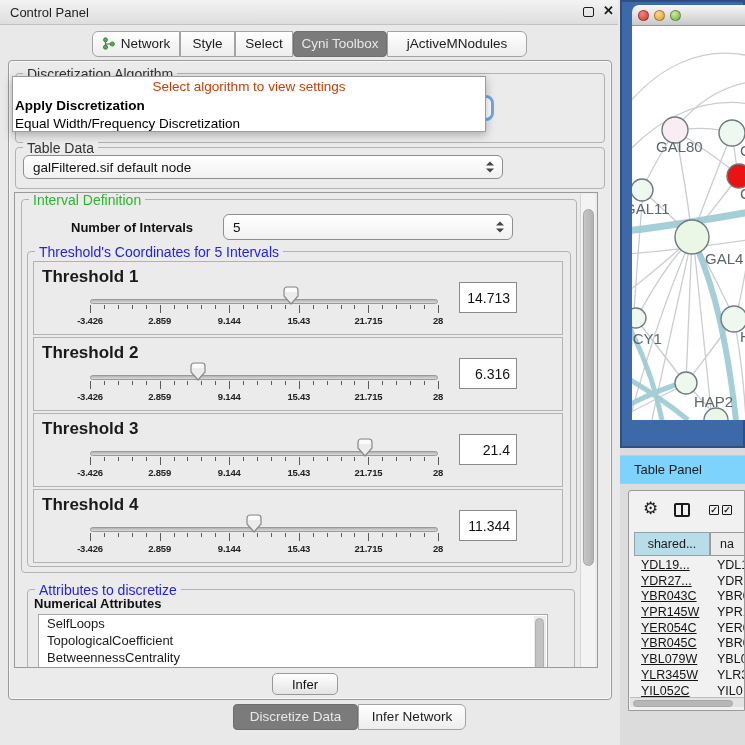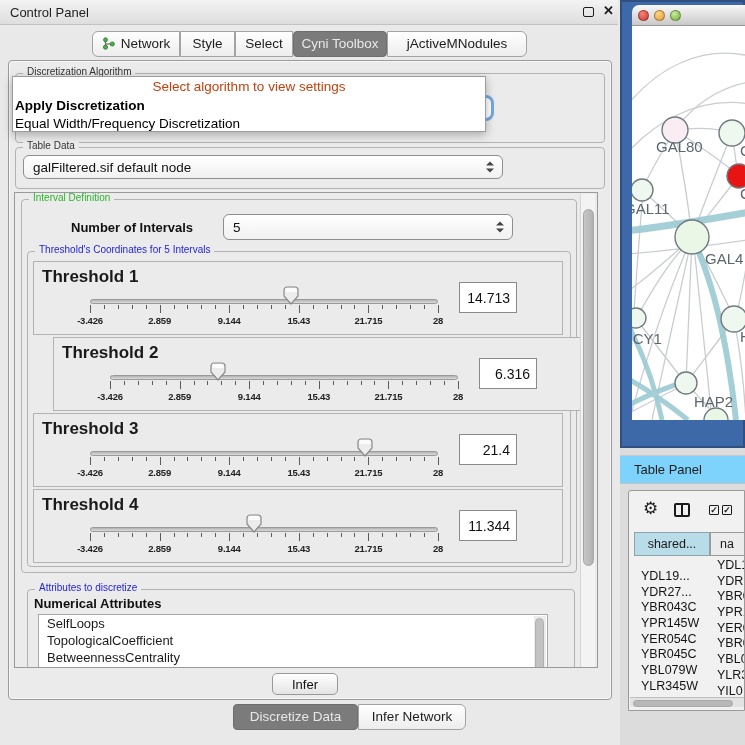--- a/index.html
+++ b/index.html
@@ -21,21 +21,21 @@
   .seg.first { border-radius:6px 0 0 6px; }
   .seg.last  { border-radius:0 6px 6px 0; }
   .seg.sel { background:#7b7b7b; color:#e8e8e8; border-color:#6e6e6e; border-radius:4px; z-index:2; }
   .seg .ticon { display:inline-block; vertical-align:-2px; margin-right:6px; }
 
   
   .outer { position:absolute; left:8px; top:60px; width:604px; height:640px;
     background:#ebebeb; border:1px solid #9a9a9a; border-radius:4px;
     box-shadow:inset 0 0 0 1px #f7f7f7; }
   .group { position:absolute; border:1px solid #b2b2b2; border-radius:4px; }
-  .gtitle { position:absolute; font-size:10px; background:#ebebeb; padding:0 4px; white-space:nowrap; }
+  .gtitle { position:absolute; font-size:14px; background:#ebebeb; padding:0 4px; white-space:nowrap; }
   .gtitle.green { color:#2db52d; }
   .gtitle.blue  { color:#2424d9; }
   .gtitle.dark  { color:#333; }
 
   
   .combo { position:absolute; background:linear-gradient(#ffffff,#f1f1f1); border:1px solid #8e8e8e;
     border-radius:6px; font-size:13.5px; color:#111; padding-left:9px; display:flex; align-items:center; }
   .arrows { position:absolute; right:8px; top:50%; transform:translateY(-50%); width:8px; height:11px; }
   .arrows .up { position:absolute; top:0; left:0; width:0; height:0;
     border-left:4px solid transparent; border-right:4px solid transparent; border-bottom:4.5px solid #444; }
@@ -113,21 +113,21 @@
   .splitico div { position:absolute; left:5px; top:0; width:2px; height:10px; background:#1a1a1a; }
   .cbico { position:absolute; top:14px; width:10px; height:10px; border:1.5px solid #1a1a1a;
     border-radius:1px; font-size:9px; line-height:9px; text-align:center; font-weight:bold; color:#1a1a1a; }
   .th-row { position:absolute; left:0; top:41px; width:117px; height:24px; }
   .th-cell { position:absolute; top:0; height:24px; font-size:12.5px; line-height:23px;
     border:1px solid #8fa3ab; }
   .th-c1 { left:5px; width:76px; background:#b9dce9; text-align:center; }
   .th-c2 { left:81px; width:80px; background:#ebebeb; border-color:#9a9a9a; padding-left:9px; }
   .rows { position:absolute; left:0; top:66px; width:117px; }
   .trow { position:relative; height:15.7px; font-size:12.5px; color:#141414; }
-  .trow .c1 { position:absolute; left:12px; top:12px; white-space:nowrap; }
+  .trow .c1 { position:absolute; left:12px; top:1px; white-space:nowrap;text-decoration:underline; }
   .trow .c2 { position:absolute; left:88px; top:1px; white-space:nowrap; }
   .htrack { position:absolute; left:1px; top:206px; width:115px; height:10px; background:#e3e3e3;
     border-top:1px solid #bdbdbd; }
   .hthumb { position:absolute; left:3px; top:1.5px; width:100px; height:7px; border-radius:4px;
     background:#b7b7b7; border:1px solid #a8a8a8; }
 </style>
 </head>
 <body>
 
 <div id="root">
@@ -232,21 +232,21 @@
           <div class="tick" style="left: 84%;"></div>
           <div class="tick" style="left: 88%;"></div>
           <div class="tick" style="left: 92%;"></div>
           <div class="tick" style="left: 96%;"></div>
           <div class="tick major" style="left: 100%;"></div>
           <div class="ticklabel" style="left: 100%;">28</div>
         </div>
       <input class="tval" value="14.713" style="">
     </div>
 
-    <div class="tpanel" style="top:144px; left:18px;margin-left:20px;">
+    <div class="tpanel" style="top:144px; left:18px;">
       <div class="tlabel">Threshold 2</div>
       <div class="track"></div>
       <div class="thumbzone">
           <div class="thumb-wrap" style="left: calc(31% - 8px);">
         <svg width="16" height="19" viewBox="0 0 16 19">
               <path d="M4 1 h8 a3 3 0 0 1 3 3 v6 l-7 8 l-7 -8 v-6 a3 3 0 0 1 3 -3 z" fill="#ececec" stroke="#8a8a8a" stroke-width="1.2"></path>
               <path d="M4.5 2 h7 a2.2 2.2 0 0 1 2.2 2.2 v1.8 h-11.4 v-1.8 a2.2 2.2 0 0 1 2.2 -2.2 z" fill="#fbfbfb"></path>
             </svg>
       </div>
         </div>

